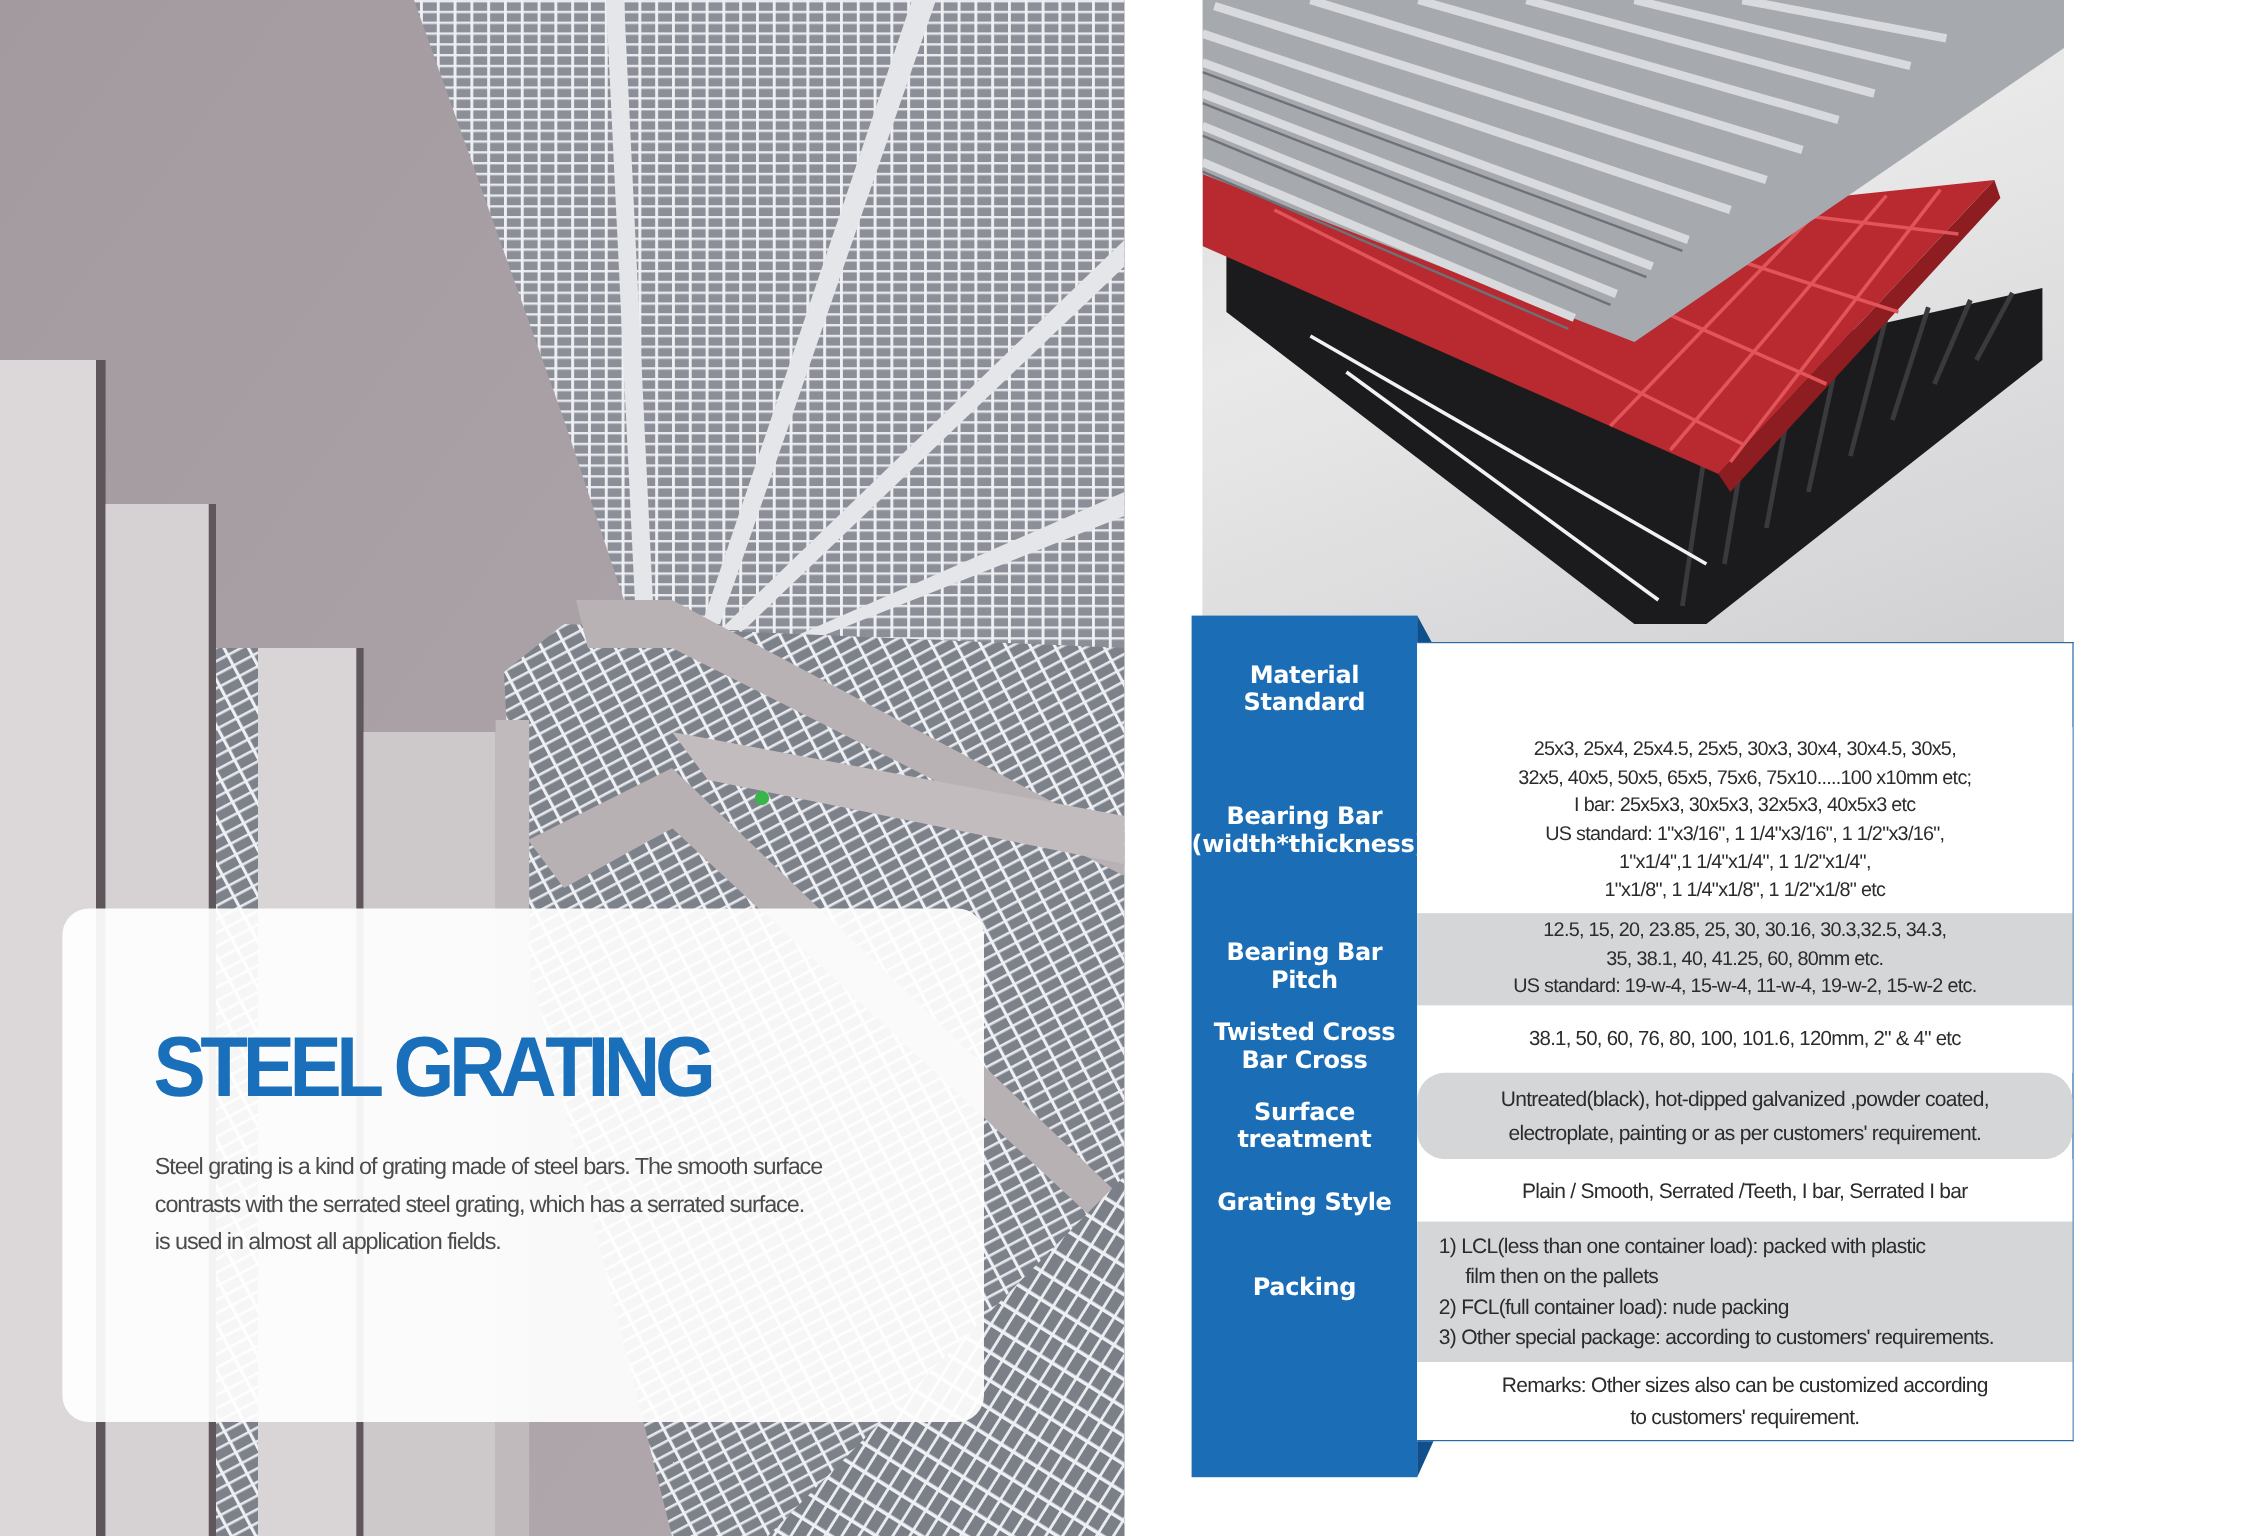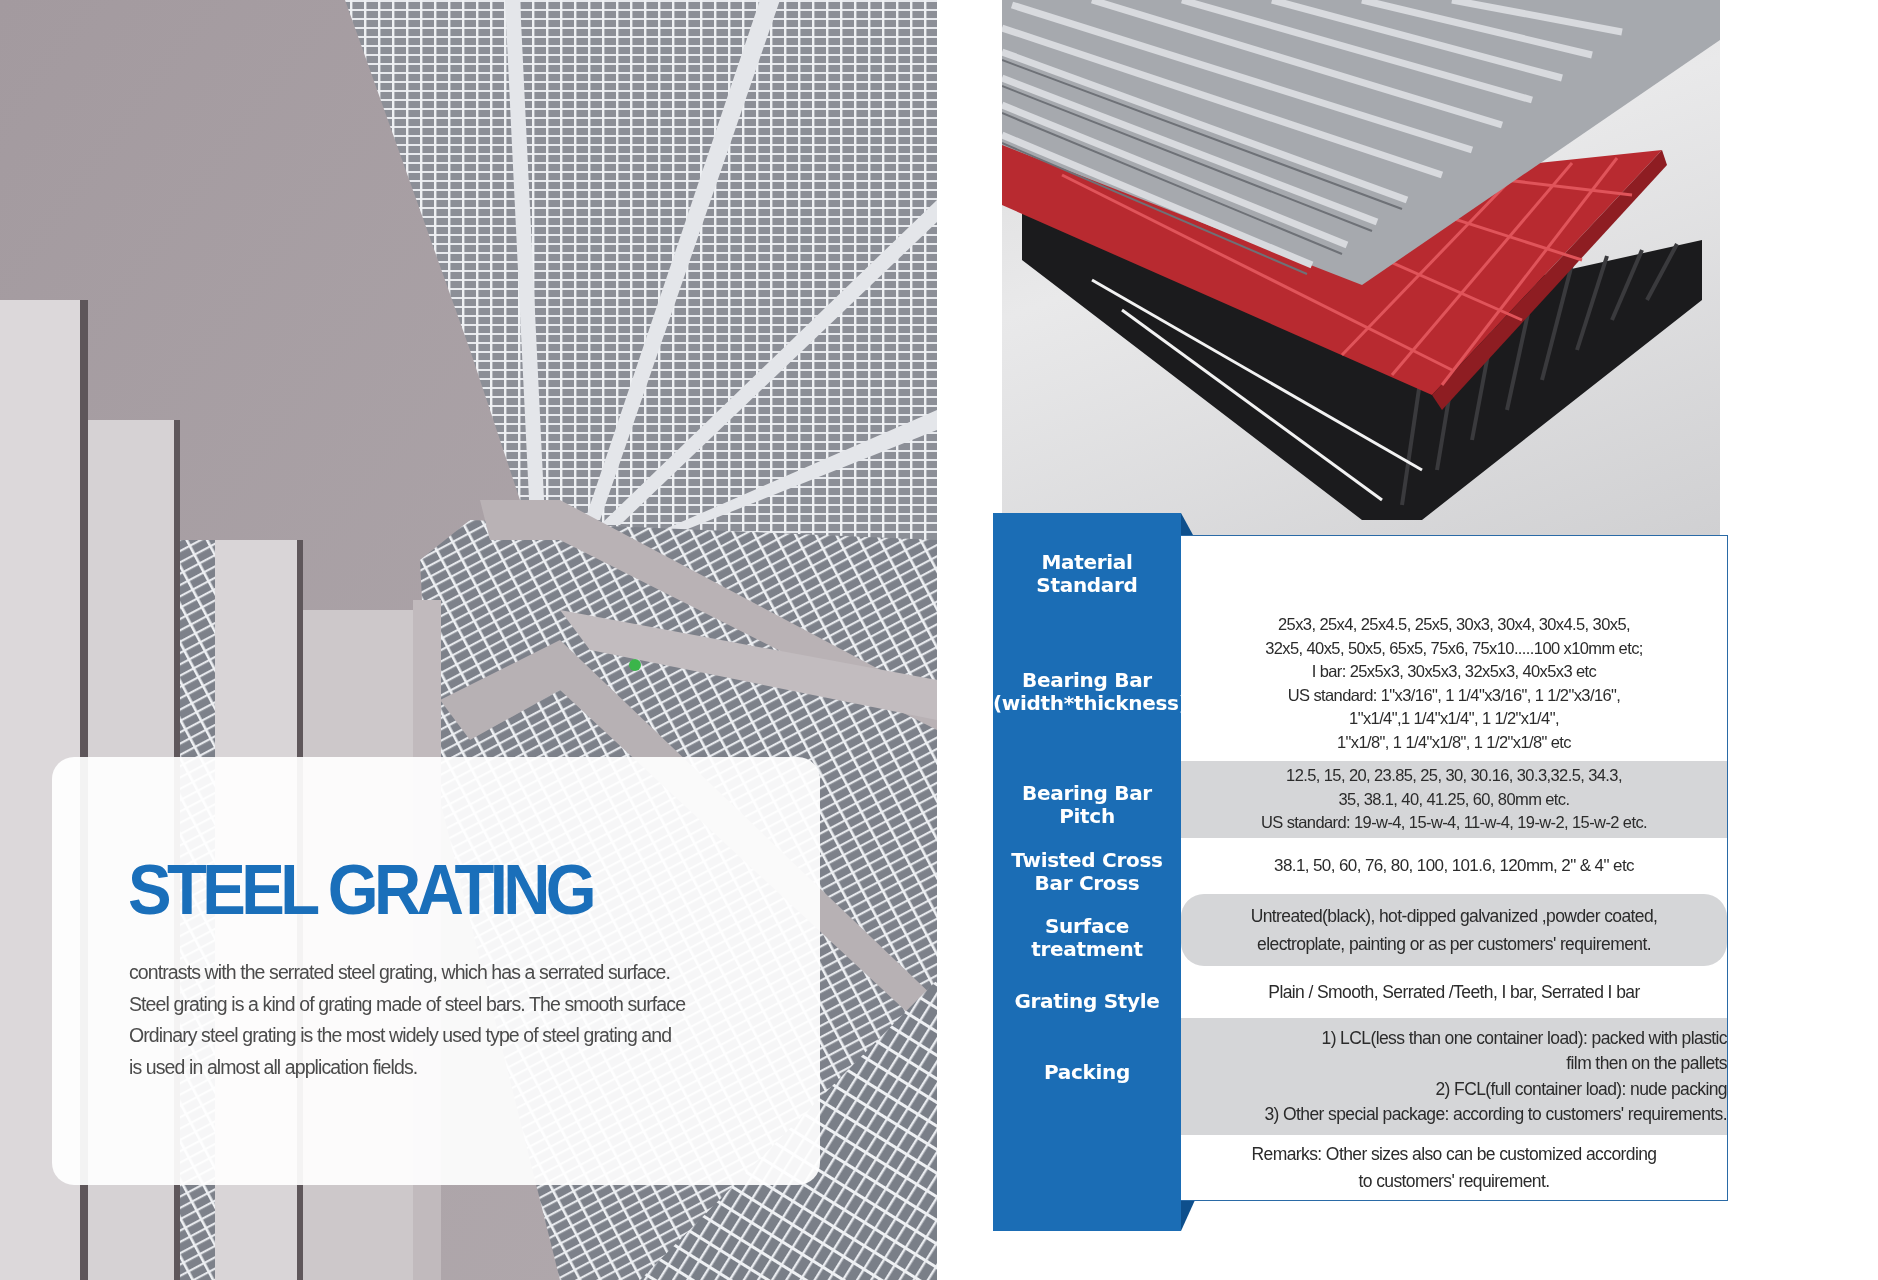--- a/index.html
+++ b/index.html
@@ -67,21 +67,21 @@
   }
   .spec-row {
     position:absolute; left:0; width:546px;
     display:flex; flex-direction:column; justify-content:center; align-items:center;
     text-align:center; color:#2b2b2b;
     font-family:"Liberation Sans", sans-serif; font-size:17px; letter-spacing:-0.6px;
   }
   .spec-row.grey { background:#d5d6d8; }
   .spec-row.white { background:#ffffff; }
   .spec-row div { white-space:nowrap; }
-  .spec-row.packing { align-items:flex-end; padding-left:18px; box-sizing:border-box; }
+  .spec-row.packing { align-items:flex-start; padding-left:18px; box-sizing:border-box; }
   .spec-row.packing .sub { padding-left:22px; }
 </style>
 </head>
 <body>
 
 <div class="left-photo">
   <svg width="937" height="1280" viewBox="0 0 937 1280">
     <defs>
       <pattern id="mesh" width="14" height="9" patternUnits="userSpaceOnUse">
         <rect width="14" height="9" fill="#8c8f97"></rect>
@@ -125,23 +125,22 @@
     <rect x="215" y="540" width="82" height="740" fill="#d9d5d7"></rect>
     <rect x="297" y="540" width="6" height="740" fill="#5f575b"></rect>
     <rect x="303" y="610" width="110" height="670" fill="#cdc8ca"></rect>
     <rect x="413" y="600" width="28" height="680" fill="#c1babd"></rect>
     <circle cx="635" cy="665" r="6" fill="#3bb54a"></circle>
   </svg>
 
   <div class="intro-card">
     <div class="intro-title">STEEL GRATING</div>
     <div class="intro-body">
+      <div>Steel grating is a kind of grating made of steel bars. The smooth surface</div>
       <div>contrasts with the serrated steel grating, which has a serrated surface.</div>
-      <div>Steel grating is a kind of grating made of steel bars. The smooth surface</div>
-      <div>Ordinary steel grating is the most widely used type of steel grating and</div>
       <div> is used in almost all application fields.</div>
     </div>
   </div>
 </div>
 
 <div class="right-photo">
   <svg width="718" height="535" viewBox="0 0 718 535">
 
     <polygon points="20,190 430,300 700,240 700,300 420,520 360,520 20,260" fill="#1b1b1d"></polygon>
     <g stroke="#3a3a3d" stroke-width="4">

